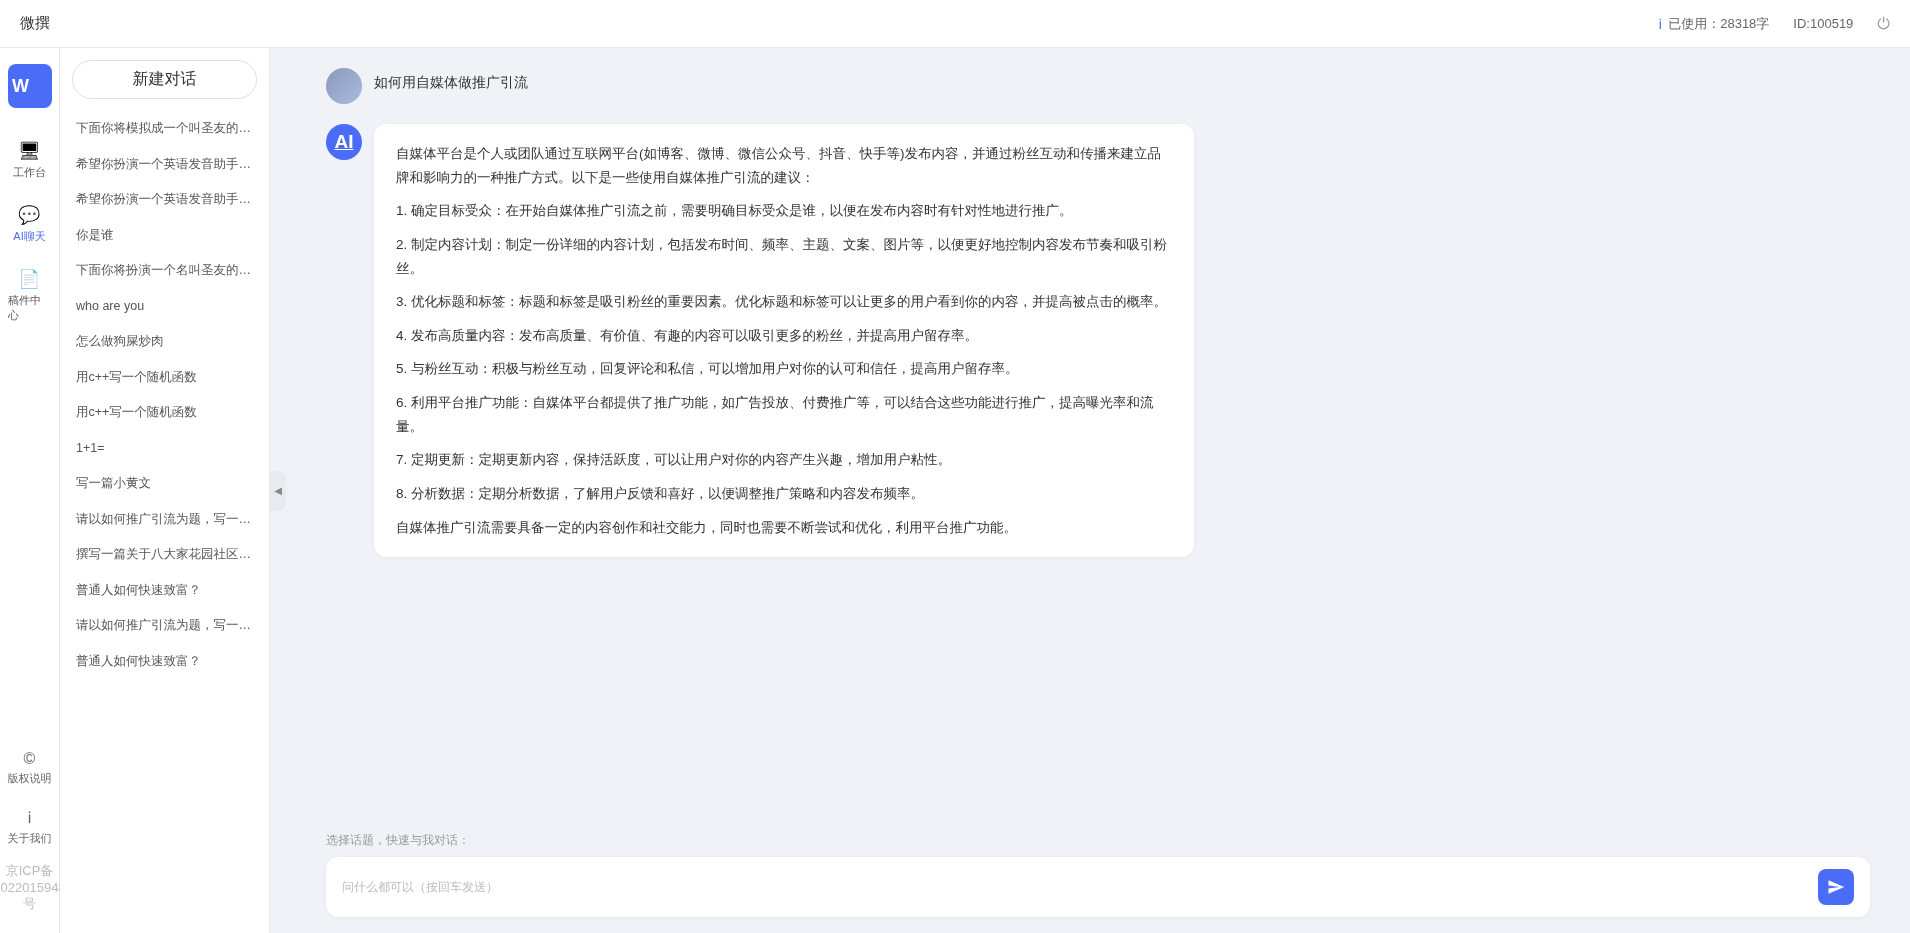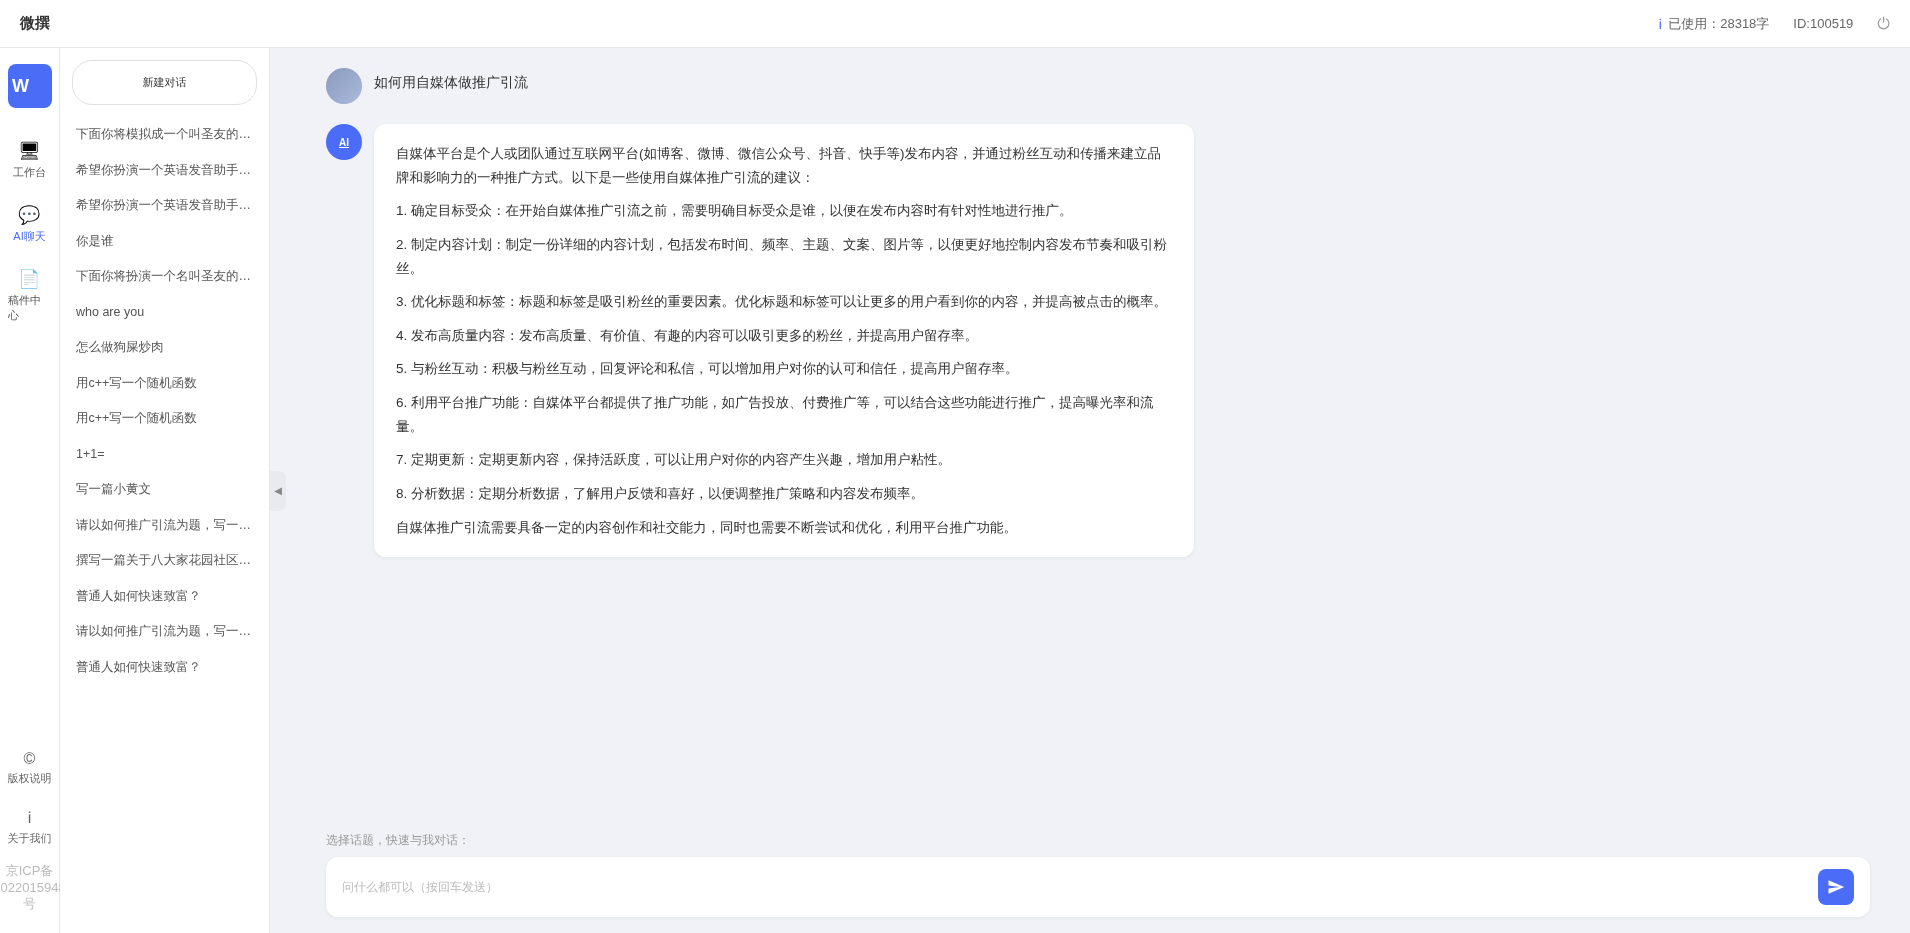--- a/index.html
+++ b/index.html
@@ -12,21 +12,21 @@
       border-bottom: 1px solid #e8e8e8;
       display: flex;
       align-items: center;
       padding: 0 20px;
       flex-shrink: 0;
       z-index: 10;
     }
     .topbar-title {
       font-size: 15px;
       color: #333;
-      font-weight: 700;
+      font-weight: 400;
       flex: 1;
     }
     .topbar-right {
       display: flex;
       align-items: center;
       gap: 24px;
       font-size: 13px;
       color: #666;
     }
     .topbar-usage {
@@ -116,26 +116,26 @@
       width: 210px;
       background: #fff;
       border-right: 1px solid #e8e8e8;
       display: flex;
       flex-direction: column;
       flex-shrink: 0;
       overflow: hidden;
     }
     .new-chat-btn {
       margin: 12px 12px 8px;
-      padding: 14px 12px;
+      padding: 8px 12px;
       background: #fff;
       border: 1px solid #e0e0e0;
       border-radius: 20px;
       text-align: center;
-      font-size: 11px;
+      font-size: 16px;
       color: #333;
       cursor: pointer;
       flex-shrink: 0;
     }
     .history-list {
       flex: 1;
       overflow-y: auto;
       padding: 4px 0;
     }
     .history-list::-webkit-scrollbar { width: 4px; }
@@ -229,21 +229,21 @@
     .ai-avatar {
       width: 36px;
       height: 36px;
       border-radius: 50%;
       background: #4a6cf7;
       flex-shrink: 0;
       display: flex;
       align-items: center;
       justify-content: center;
       color: white;
-      font-size: 10px;
+      font-size: 19px;
       font-weight: bold;
       text-decoration: underline;
     }
     .msg-ai-content {
       background: #fff;
       border-radius: 12px;
       padding: 18px 22px;
       max-width: 820px;
       font-size: 13.5px;
       color: #333;

